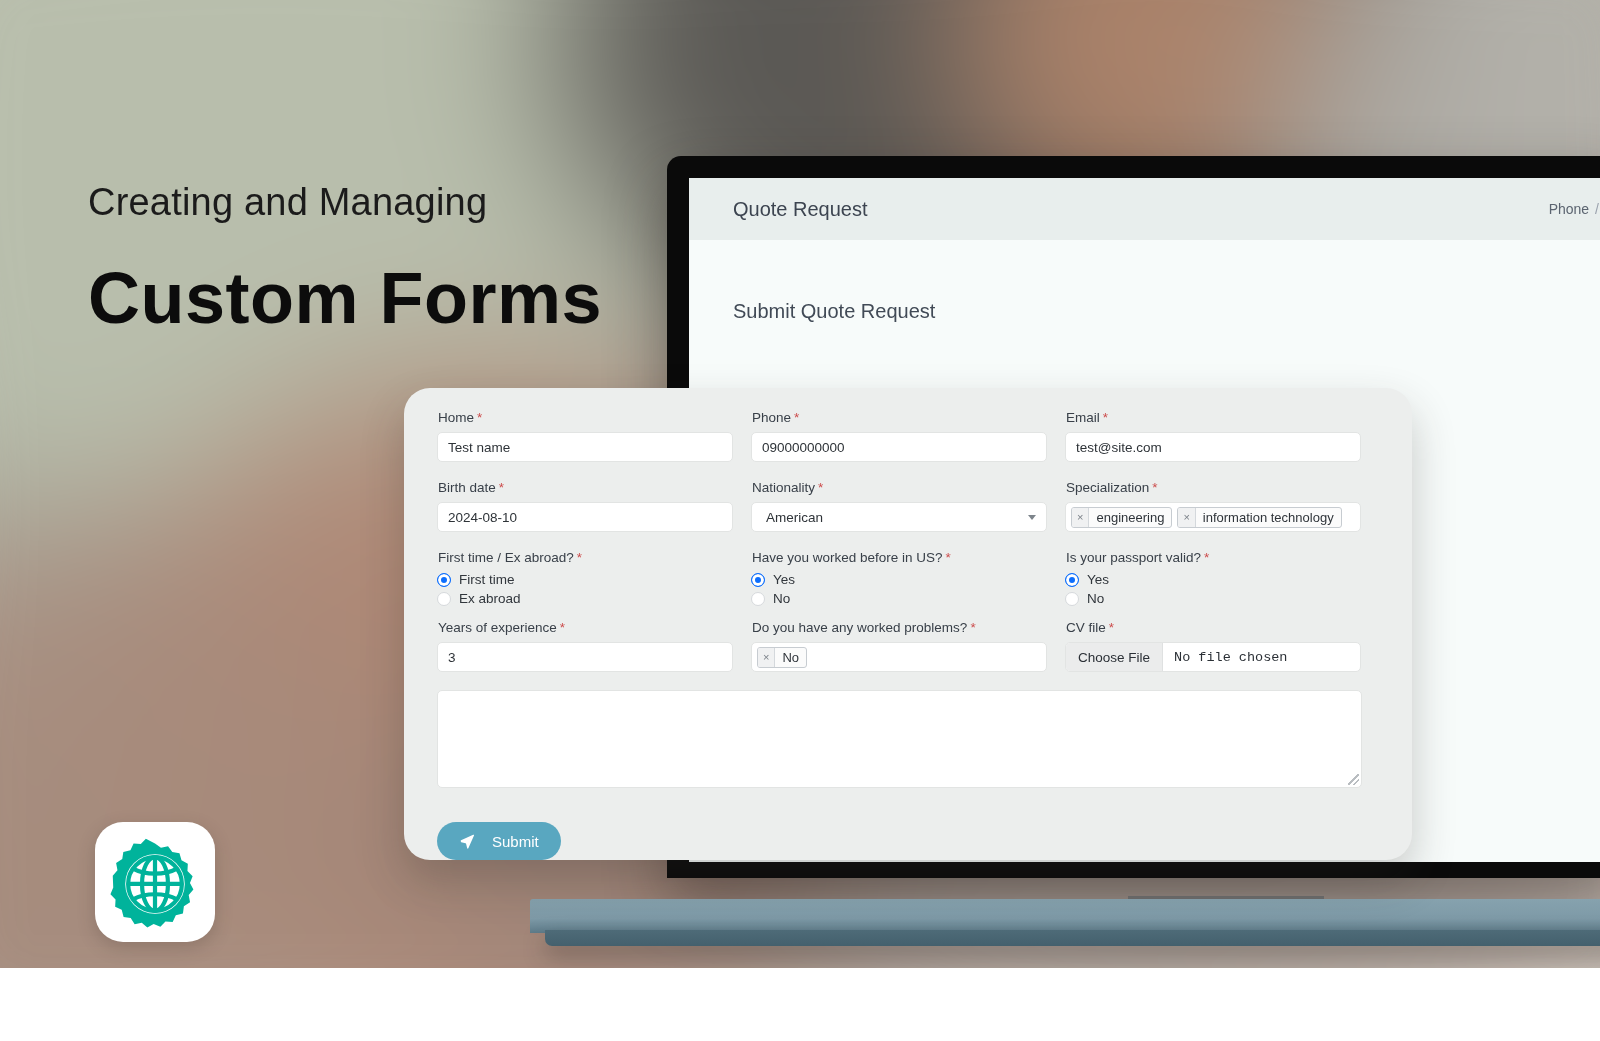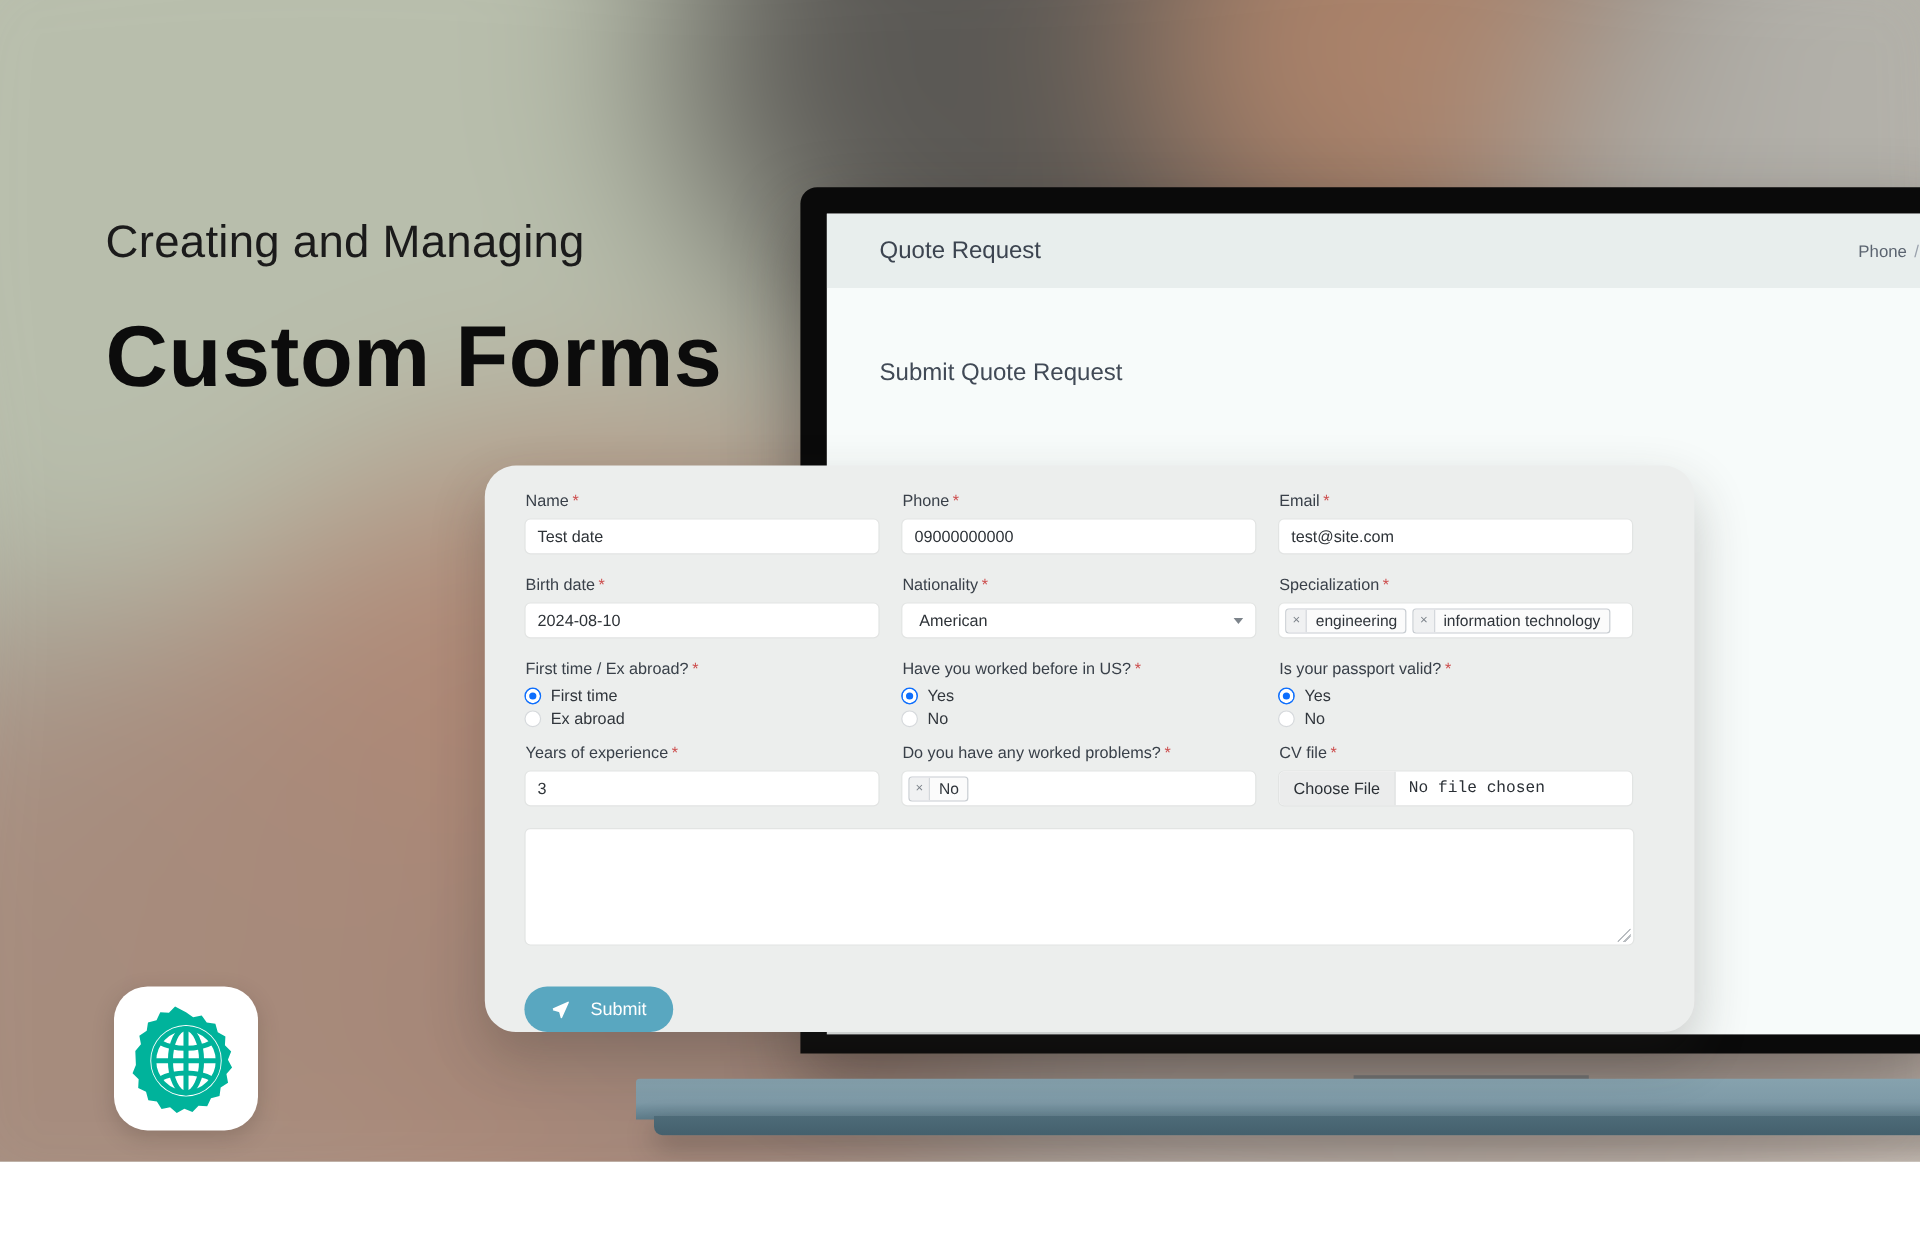--- a/index.html
+++ b/index.html
@@ -286,22 +286,22 @@
   </div>
 
   <div class="laptop-notch"></div>
   <div class="laptop-base"></div>
   <div class="laptop-base-lip"></div>
 
   <div class="form-card">
     <div class="grid3">
 
       <div class="field">
-        <label class="fl"><span>Name</span><span class="req">*</span></label>
-        <div class="inp">Test date</div>
+        <label class="fl"><span>Home</span><span class="req">*</span></label>
+        <div class="inp">Test name</div>
       </div>
       <div class="field">
         <label class="fl"><span>Phone</span><span class="req">*</span></label>
         <div class="inp">09000000000</div>
       </div>
       <div class="field">
         <label class="fl"><span>Email</span><span class="req">*</span></label>
         <div class="inp">test@site.com</div>
       </div>
 

